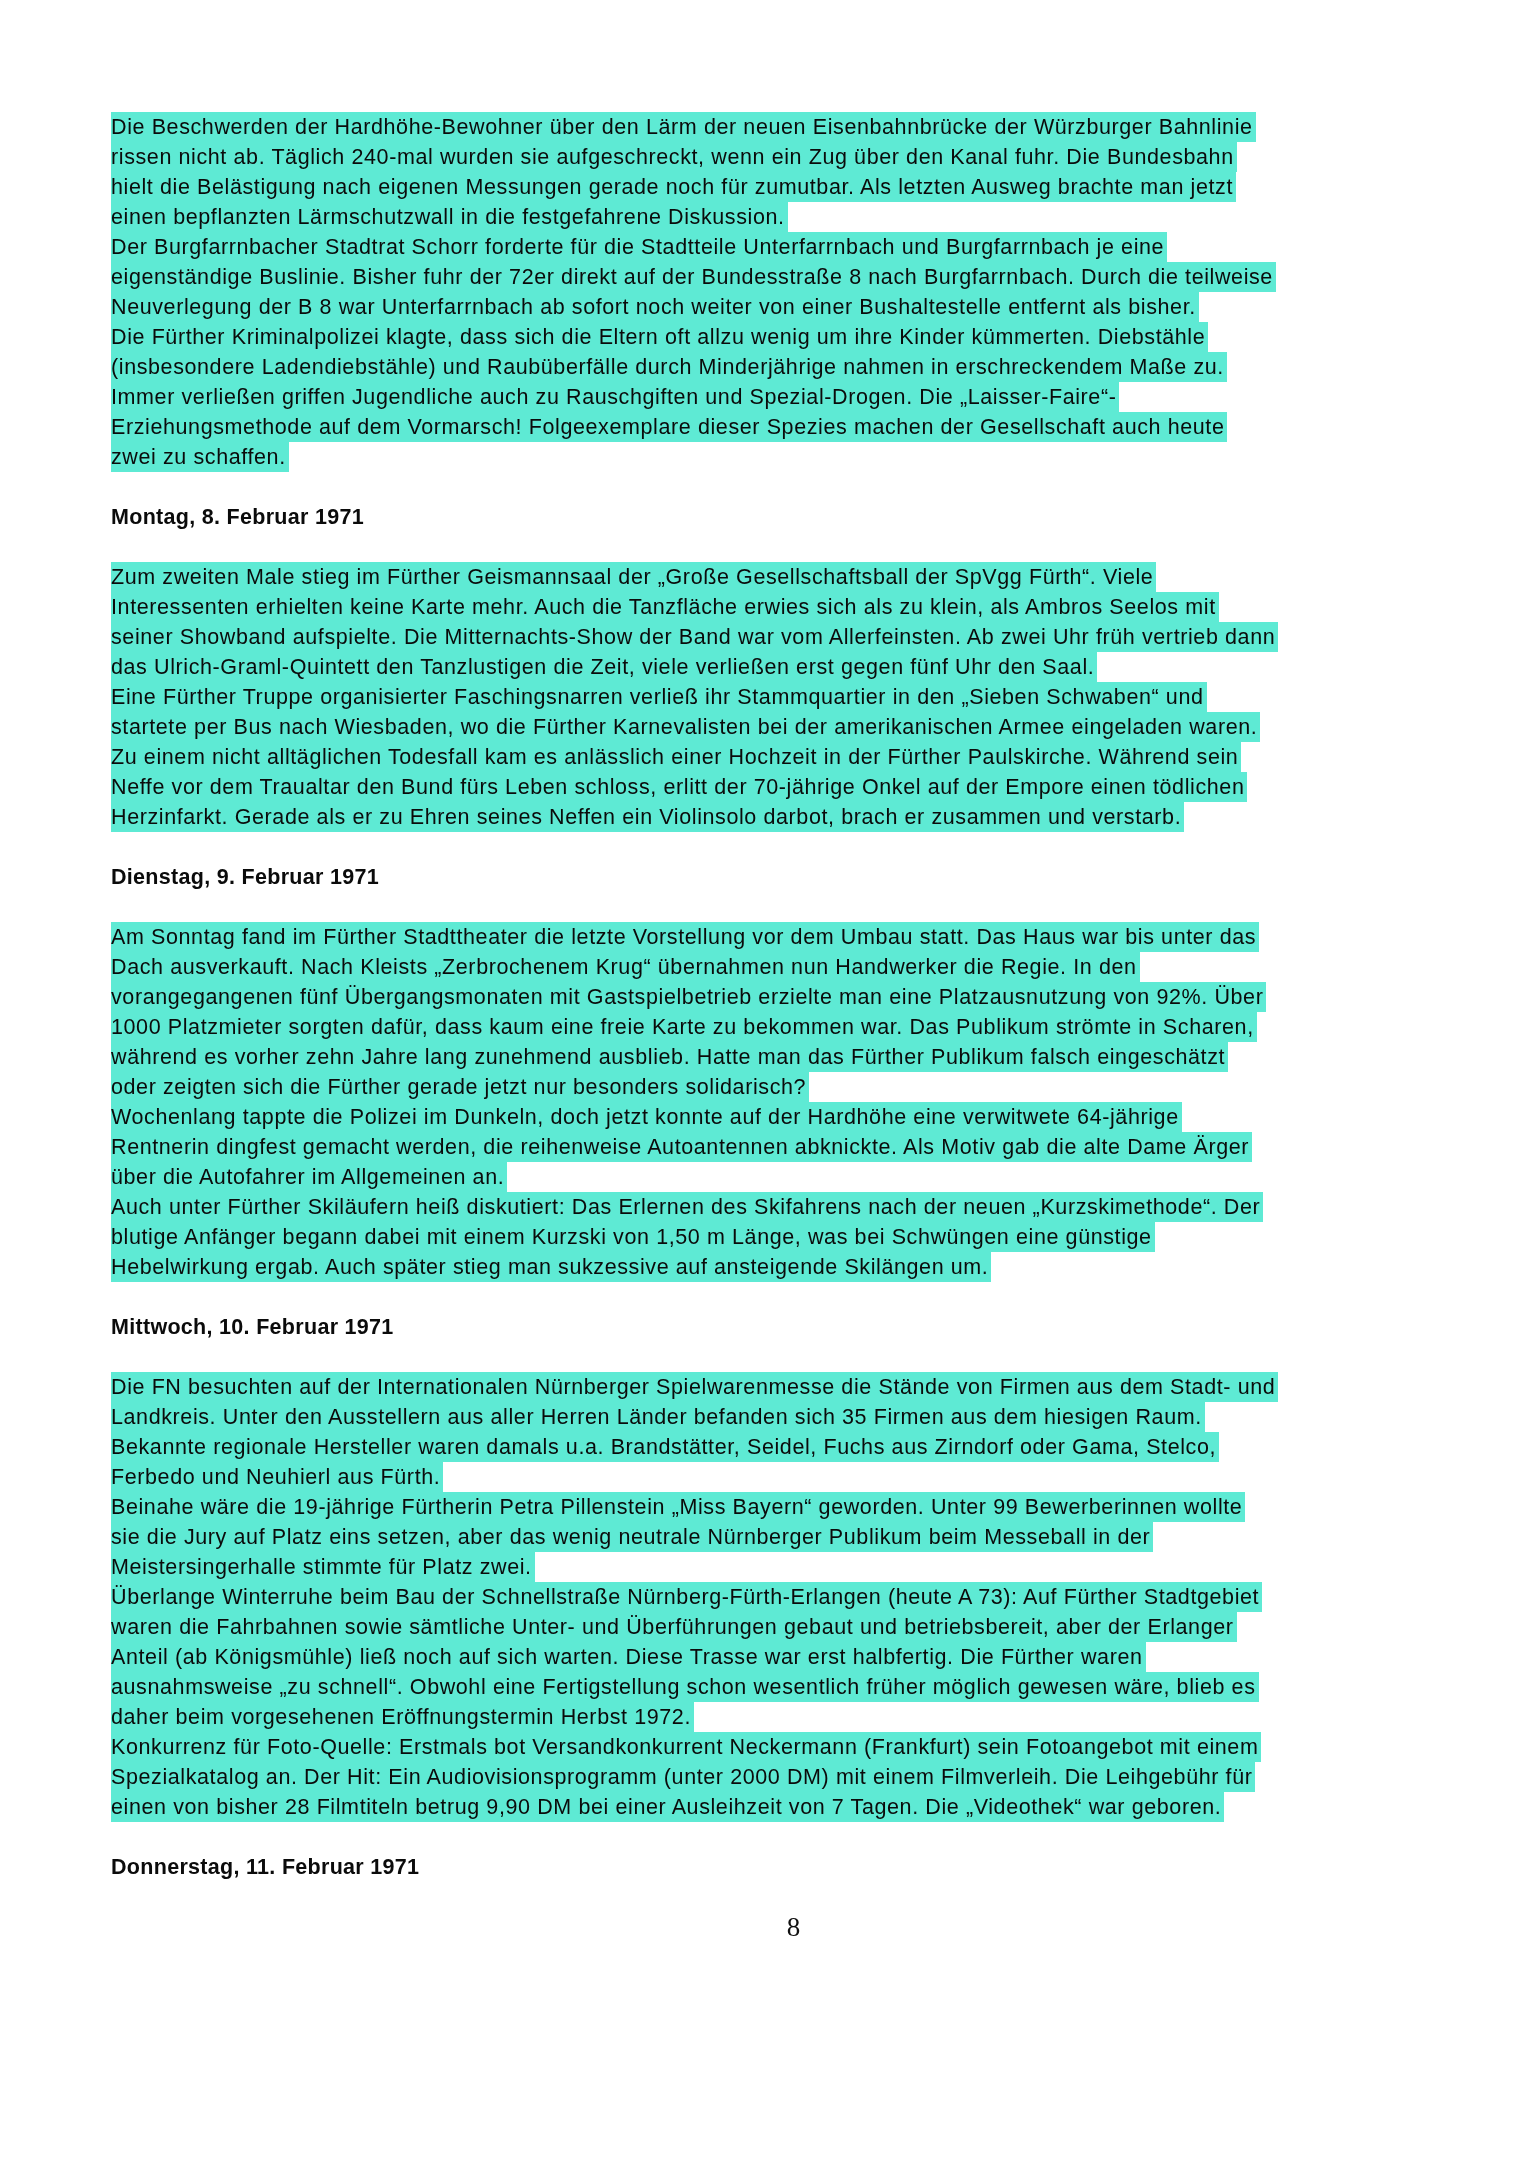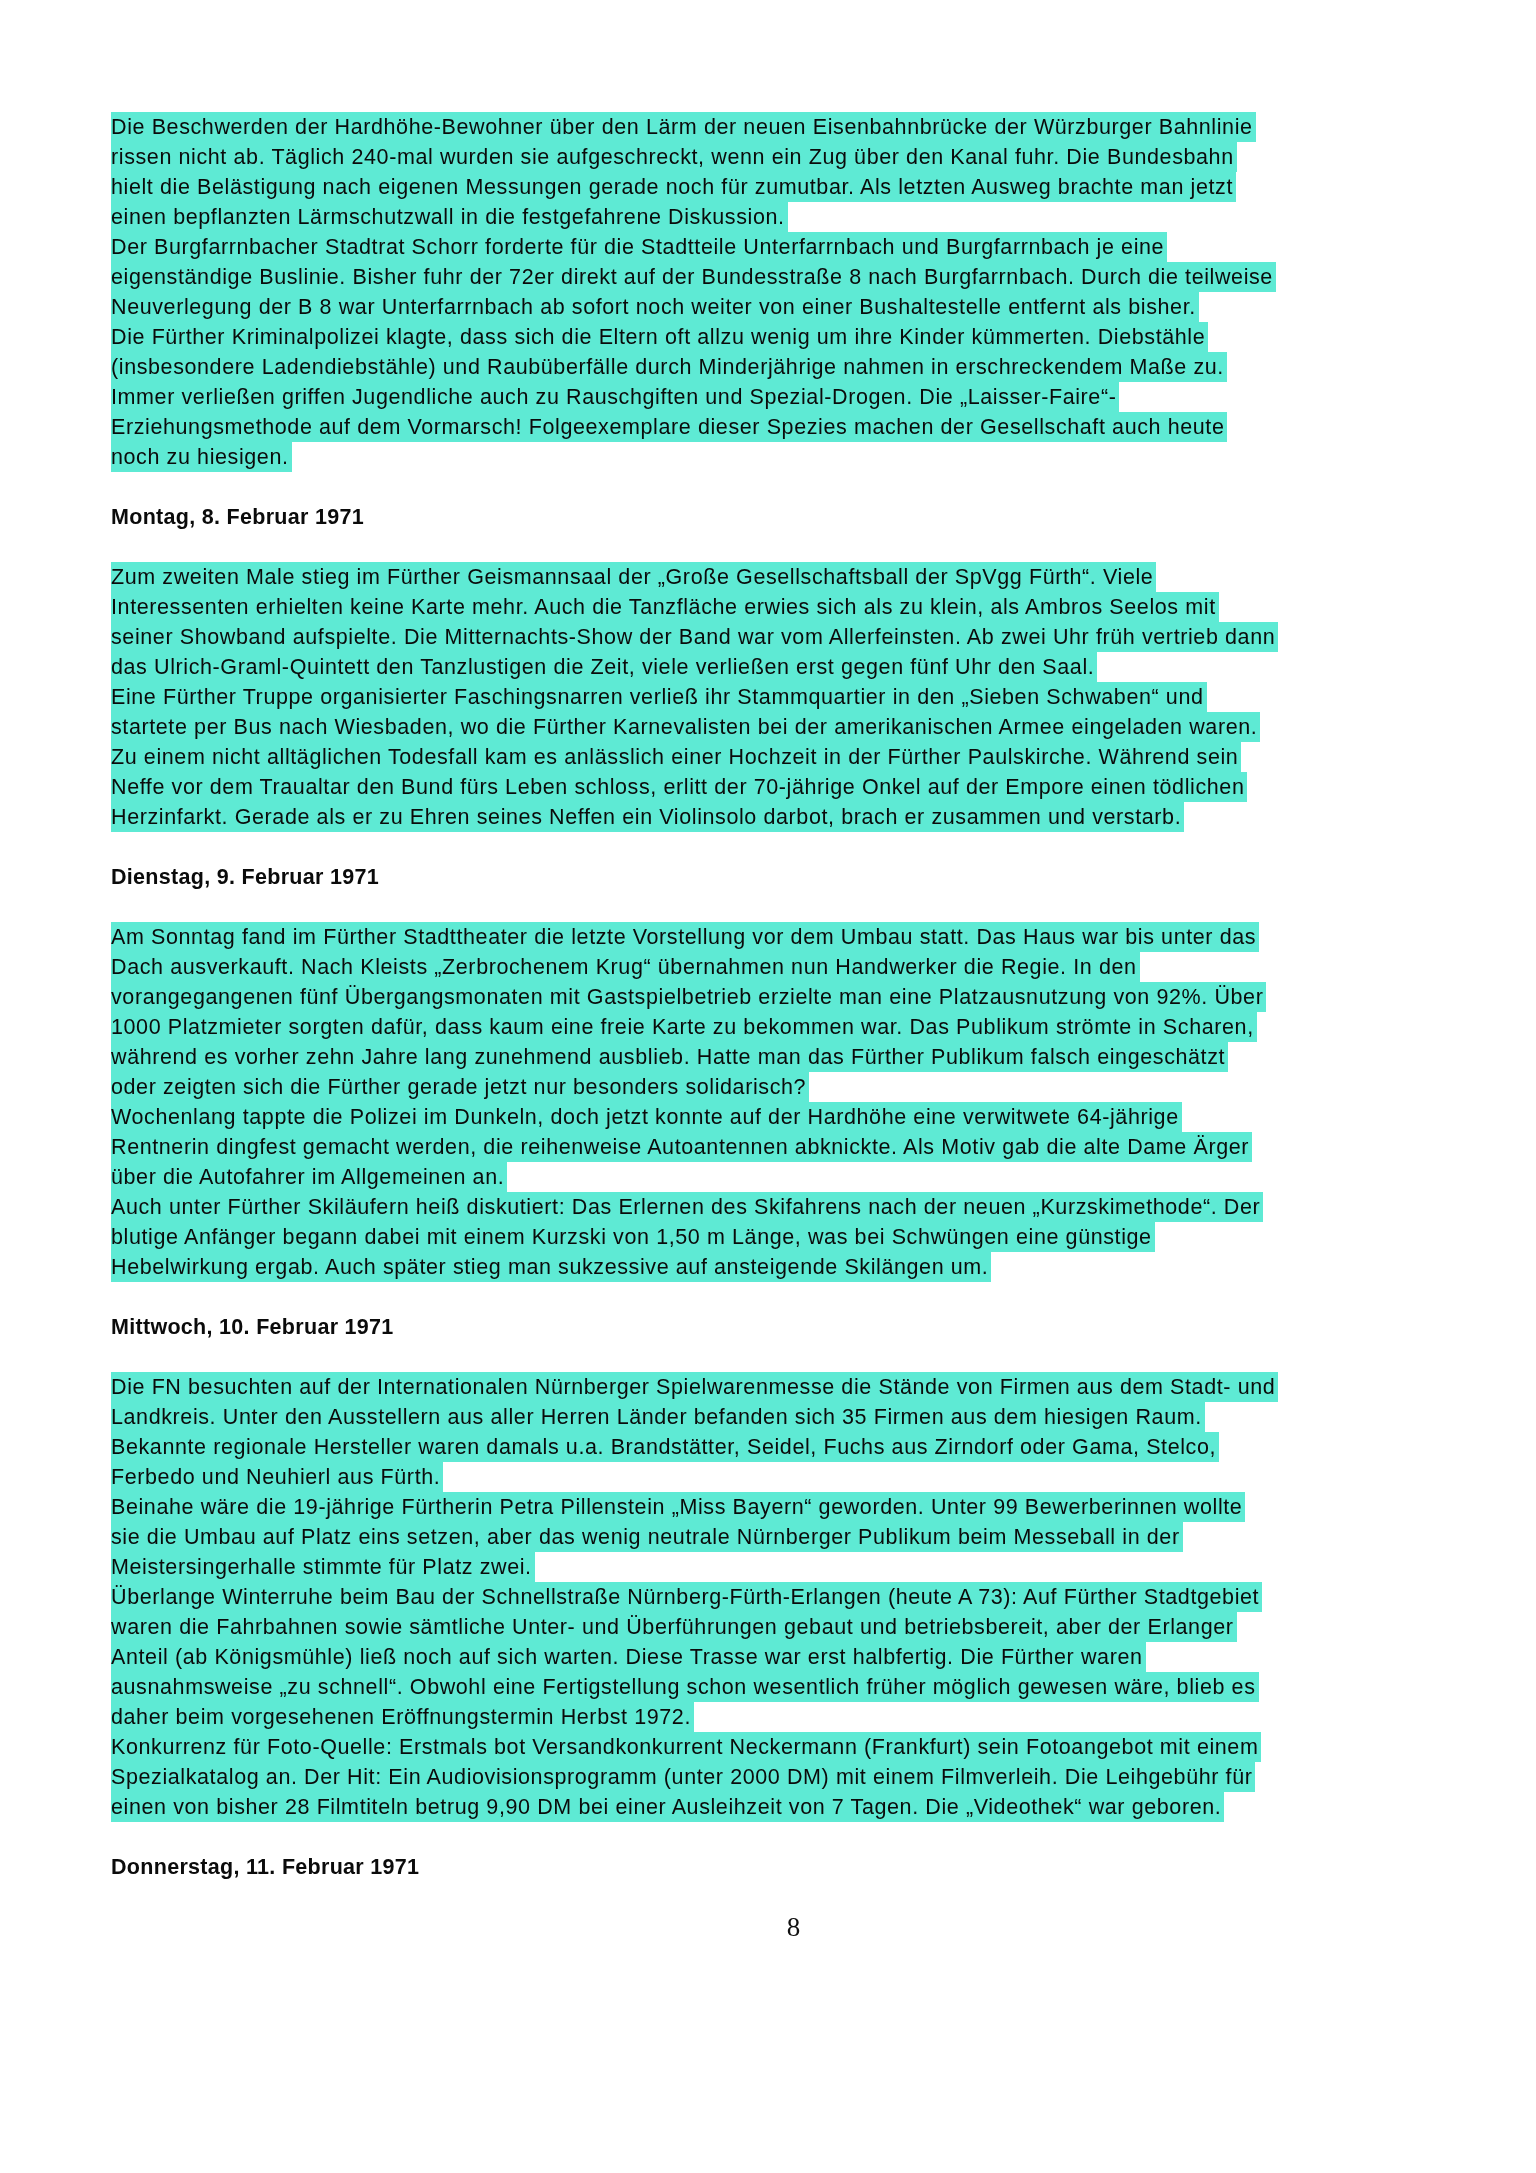--- a/index.html
+++ b/index.html
@@ -73,21 +73,21 @@
         <p class="paragraph">
           <span class="line">Der Burgfarrnbacher Stadtrat Schorr forderte für die Stadtteile Unterfarrnbach und Burgfarrnbach je eine</span>
           <span class="line">eigenständige Buslinie. Bisher fuhr der 72er direkt auf der Bundesstraße 8 nach Burgfarrnbach. Durch die teilweise</span>
           <span class="line">Neuverlegung der B 8 war Unterfarrnbach ab sofort noch weiter von einer Bushaltestelle entfernt als bisher.</span>
         </p>
         <p class="paragraph">
           <span class="line">Die Fürther Kriminalpolizei klagte, dass sich die Eltern oft allzu wenig um ihre Kinder kümmerten. Diebstähle</span>
           <span class="line">(insbesondere Ladendiebstähle) und Raubüberfälle durch Minderjährige nahmen in erschreckendem Maße zu.</span>
           <span class="line">Immer verließen griffen Jugendliche auch zu Rauschgiften und Spezial-Drogen. Die „Laisser-Faire“-</span>
           <span class="line">Erziehungsmethode auf dem Vormarsch! Folgeexemplare dieser Spezies machen der Gesellschaft auch heute</span>
-          <span class="line">noch zu hiesigen.</span>
+          <span class="line">zwei zu schaffen.</span>
         </p>
       </section>
       <section class="day-section">
         <h2 class="day-heading">Montag, 8. Februar 1971</h2>
         <p class="paragraph">
           <span class="line">Zum zweiten Male stieg im Fürther Geismannsaal der „Große Gesellschaftsball der SpVgg Fürth“. Viele</span>
           <span class="line">Interessenten erhielten keine Karte mehr. Auch die Tanzfläche erwies sich als zu klein, als Ambros Seelos mit</span>
           <span class="line">seiner Showband aufspielte. Die Mitternachts-Show der Band war vom Allerfeinsten. Ab zwei Uhr früh vertrieb dann</span>
           <span class="line">das Ulrich-Graml-Quintett den Tanzlustigen die Zeit, viele verließen erst gegen fünf Uhr den Saal.</span>
         </p>
@@ -125,21 +125,21 @@
       <section class="day-section">
         <h2 class="day-heading">Mittwoch, 10. Februar 1971</h2>
         <p class="paragraph">
           <span class="line">Die FN besuchten auf der Internationalen Nürnberger Spielwarenmesse die Stände von Firmen aus dem Stadt- und</span>
           <span class="line">Landkreis. Unter den Ausstellern aus aller Herren Länder befanden sich 35 Firmen aus dem hiesigen Raum.</span>
           <span class="line">Bekannte regionale Hersteller waren damals u.a. Brandstätter, Seidel, Fuchs aus Zirndorf oder Gama, Stelco,</span>
           <span class="line">Ferbedo und Neuhierl aus Fürth.</span>
         </p>
         <p class="paragraph">
           <span class="line">Beinahe wäre die 19-jährige Fürtherin Petra Pillenstein „Miss Bayern“ geworden. Unter 99 Bewerberinnen wollte</span>
-          <span class="line">sie die Umbau auf Platz eins setzen, aber das wenig neutrale Nürnberger Publikum beim Messeball in der</span>
+          <span class="line">sie die Jury auf Platz eins setzen, aber das wenig neutrale Nürnberger Publikum beim Messeball in der</span>
           <span class="line">Meistersingerhalle stimmte für Platz zwei.</span>
         </p>
         <p class="paragraph">
           <span class="line">Überlange Winterruhe beim Bau der Schnellstraße Nürnberg-Fürth-Erlangen (heute A 73): Auf Fürther Stadtgebiet</span>
           <span class="line">waren die Fahrbahnen sowie sämtliche Unter- und Überführungen gebaut und betriebsbereit, aber der Erlanger</span>
           <span class="line">Anteil (ab Königsmühle) ließ noch auf sich warten. Diese Trasse war erst halbfertig. Die Fürther waren</span>
           <span class="line">ausnahmsweise „zu schnell“. Obwohl eine Fertigstellung schon wesentlich früher möglich gewesen wäre, blieb es</span>
           <span class="line">daher beim vorgesehenen Eröffnungstermin Herbst 1972.</span>
         </p>
         <p class="paragraph">

